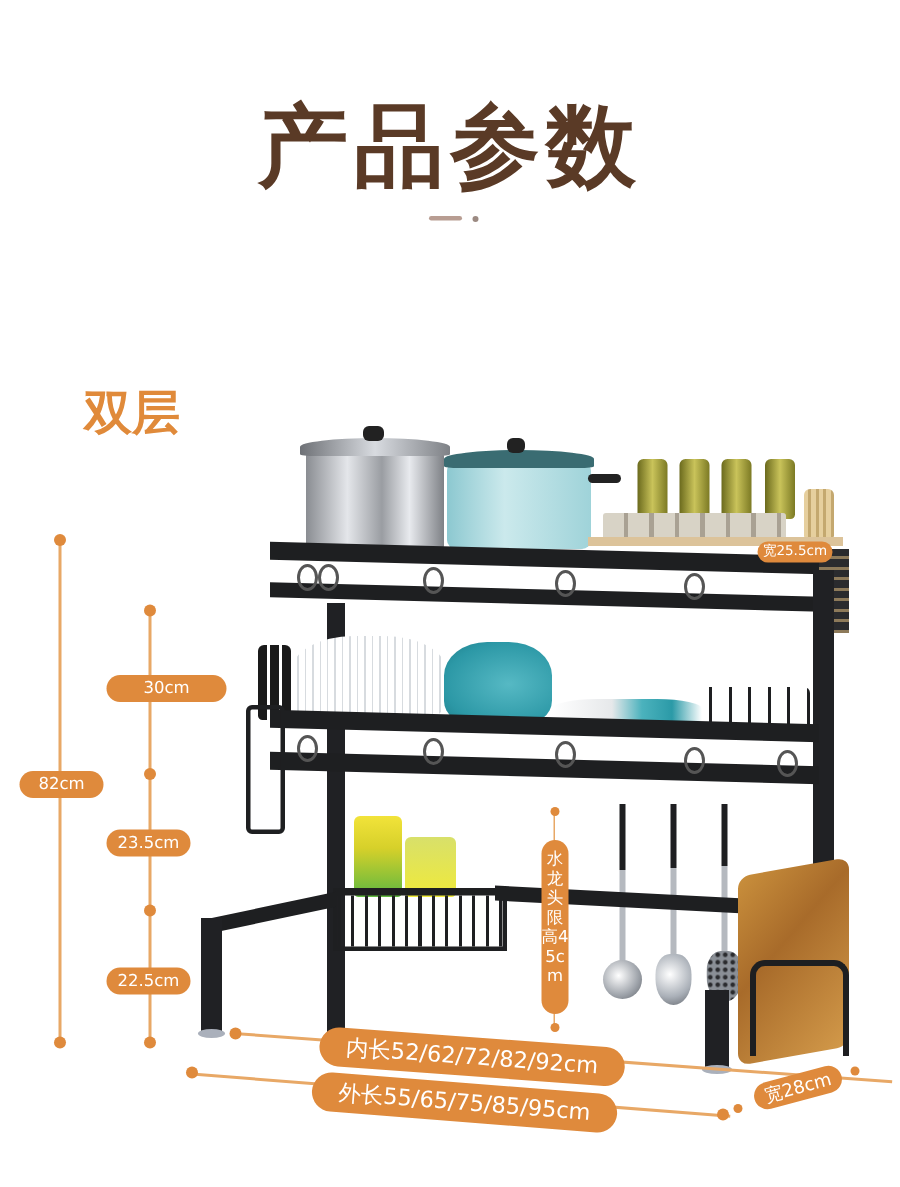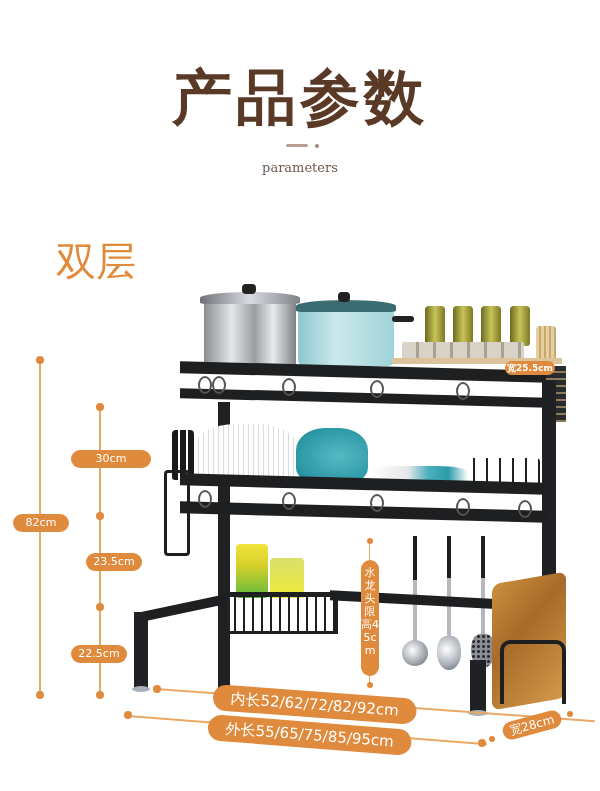--- a/index.html
+++ b/index.html
@@ -12,21 +12,21 @@
     font-size: 60px; font-weight: bold; color: #5a3a26; letter-spacing: 4px;
     font-family: "DejaVu Sans", sans-serif;
   }
   .divider { position: absolute; top: 144px; left: 286px; width: 22px; height: 3px; background: #b89d92; border-radius: 2px; }
   .divider-dot { position: absolute; top: 144px; left: 315px; width: 4px; height: 4px; background: #9c8a82; border-radius: 50%; }
   .subtitle {
     position: absolute; top: 160px; left: 0; width: 600px; text-align: center;
     font-family: "DejaVu Serif", serif; font-size: 13px; color: #6a5a52; line-height: 16px;
   }
   .section-label {
-    position: absolute; top: 234px; left: 56px; font-size: 40px; font-weight: normal; color: #e08a3a;
+    position: absolute; top: 254px; left: 56px; font-size: 32px; font-weight: bold; color: #e08a3a;
   }
   .vline { position: absolute; width: 2px; background: #e8a866; }
   .hline { position: absolute; height: 2px; background: #e8a866; transform-origin: 0 0; }
   .dot { position: absolute; width: 8px; height: 8px; margin: -4px 0 0 -4px; border-radius: 50%; background: #df8a3c; }
   .pill {
     position: absolute; background: #df8a3c; color: #fff; border-radius: 10px;
     font-size: 11px; text-align: center; line-height: 18px; height: 18px;
   }
   .pill-big {
     position: absolute; background: #df8a3c; color: #fff; border-radius: 14px;
@@ -49,21 +49,20 @@
   .plate { position: absolute; border-radius: 40% 40% 30% 30%; }
   .bottle { position: absolute; border-radius: 4px 4px 3px 3px; }
 </style>
 </head>
 <body>
 
 <div class="title">产品参数</div>
 <div class="divider"></div>
 <div class="divider-dot"></div>
 <div class="subtitle">
-  <div>parameters</div>
 </div>
 
 <div class="section-label">双层</div>
 
 <div class="rack">
 
   <div class="pot" style="left:204px;top:298px;width:92px;height:70px;background:linear-gradient(90deg,#8a8d92,#e4e6ea 30%,#9a9da2 55%,#e8eaee 75%,#7e8186);border-radius:6px 6px 4px 4px;"></div>
   <div class="pot" style="left:200px;top:292px;width:100px;height:12px;background:linear-gradient(90deg,#6e7176,#d8dbe0,#7e8186);border-radius:50% 50% 10% 10%;"></div>
   <div class="pot" style="left:242px;top:284px;width:14px;height:10px;background:#222;border-radius:4px;"></div>
 
@@ -140,24 +139,24 @@
 <div class="dot" style="left:40px;top:360px;"></div>
 <div class="dot" style="left:40px;top:695px;"></div>
 <div class="pill" style="left:13px;top:514px;width:56px;">82cm</div>
 
 <div class="vline" style="left:99px;top:407px;height:289px;"></div>
 <div class="dot" style="left:100px;top:407px;"></div>
 <div class="dot" style="left:100px;top:516px;"></div>
 <div class="dot" style="left:100px;top:607px;"></div>
 <div class="dot" style="left:100px;top:695px;"></div>
 <div class="pill" style="left:71px;top:450px;width:80px;">30cm</div>
-<div class="pill" style="left:71px;top:553px;width:56px;margin-left:15px;">23.5cm</div>
+<div class="pill" style="left:71px;top:553px;width:56px;">23.5cm</div>
 <div class="pill" style="left:71px;top:645px;width:56px;">22.5cm</div>
 
-<div class="pill" style="left:505px;top:361px;width:50px;height:14px;line-height:14px;font-size:9px;border-radius:7px;font-weight:bold;">宽25.5cm</div>
+<div class="pill" style="left:505px;top:361px;width:50px;height:14px;line-height:14px;font-size:9px;border-radius:7px;">宽25.5cm</div>
 
 <div class="vline" style="left:369px;top:540px;height:146px;width:1px;"></div>
 <div class="dot" style="left:370px;top:541px;width:6px;height:6px;margin:-3px 0 0 -3px;"></div>
 <div class="dot" style="left:370px;top:685px;width:6px;height:6px;margin:-3px 0 0 -3px;"></div>
 <div class="pill-vert" style="left:361px;top:560px;height:104px;">水龙头限高45cm</div>
 
 <div class="hline" style="left:156px;top:688px;width:440px;transform:rotate(4.2deg);"></div>
 <div class="dot" style="left:157px;top:689px;"></div>
 <div class="pill-big" style="left:213px;top:684px;width:204px;transform:rotate(4.2deg);">内长52/62/72/82/92cm</div>
 

